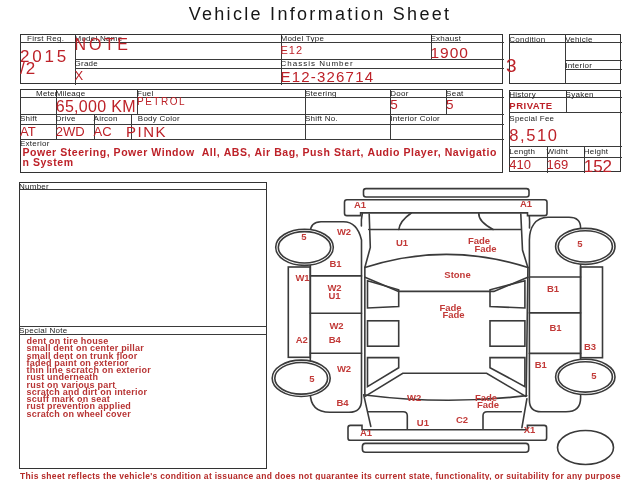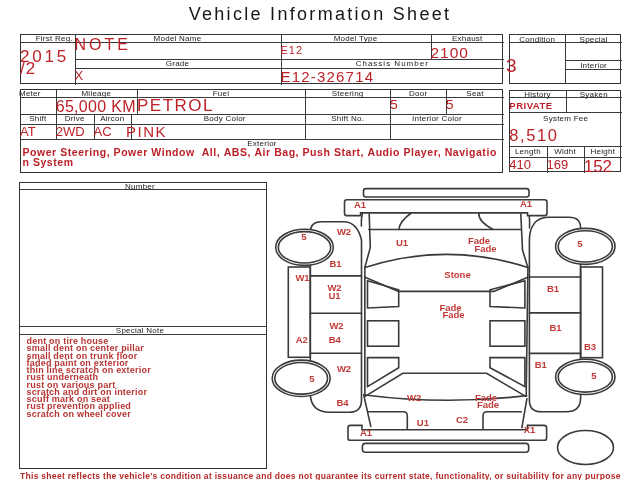--- a/index.html
+++ b/index.html
@@ -1,21 +1,21 @@
 <!DOCTYPE html>
 <html><head>
 <meta charset="utf-8">
 <style>
 html,body{margin:0;padding:0}
 body{width:640px;height:480px;background:#fff;font-family:"Liberation Sans",sans-serif;position:relative;overflow:hidden}
 .abs{position:absolute}
 .box{position:absolute;border:1.4px solid #333}
 .hl{position:absolute;height:1px;background:#3a3a3a}
 .vl{position:absolute;width:1px;background:#3a3a3a}
-.hdr{position:absolute;font-size:8px;color:#222;text-align:center;letter-spacing:0.25px;white-space:nowrap}
+.hdr{position:absolute;font-size:8px;color:#222;letter-spacing:0.25px;white-space:nowrap}
 .val{position:absolute;color:#bd2128;text-align:left;white-space:nowrap}
 </style>
 </head>
 <body>
 <div class="abs" style="left:0;top:4px;width:640px;text-align:center;font-size:18px;letter-spacing:2.3px;color:#161616">Vehicle Information Sheet</div>
 
 <div class="box" style="left:20px;top:33.5px;width:481.2px;height:48.3px"></div>
 <div class="vl" style="left:74.5px;top:33.5px;height:51px"></div>
 <div class="vl" style="left:280.5px;top:33.5px;height:51px"></div>
 <div class="vl" style="left:430.5px;top:33.5px;height:25px"></div>
@@ -24,54 +24,54 @@
 <div class="hl" style="left:74.5px;top:68.2px;width:429.5px"></div>
 <div class="hdr" style="left:27px;top:33.6px;width:54.5px">First Reg.</div>
 <div class="hdr" style="left:74.5px;top:33.6px;width:206px">Model Name</div>
 <div class="hdr" style="left:280.5px;top:33.6px;width:150px">Model Type</div>
 <div class="hdr" style="left:430.5px;top:33.6px;width:73.5px">Exhaust</div>
 <div class="hdr" style="left:74.5px;top:59.4px;width:206px">Grade</div>
 <div class="hdr" style="left:280.5px;top:59.4px;width:223.5px;letter-spacing:1px">Chassis Number</div>
 <div class="val" style="left:20px;top:50.6px;width:54.5px;font-size:17px;letter-spacing:2.8px;line-height:11.9px">2015<br><span style="letter-spacing:1px">/2</span></div>
 <div class="val" style="left:74.5px;top:36px;width:206px;font-size:16px;letter-spacing:3px">NOTE</div>
 <div class="val" style="left:280.5px;top:43.5px;width:150px;font-size:11px;letter-spacing:1px">E12</div>
-<div class="val" style="left:430.5px;top:43.5px;width:73.5px;font-size:15.5px;letter-spacing:1px">2100</div>
+<div class="val" style="left:430.5px;top:43.5px;width:73.5px;font-size:15.5px;letter-spacing:1px">1900</div>
 <div class="val" style="left:74.5px;top:68.4px;width:206px;font-size:13px">X</div>
 <div class="val" style="left:280.5px;top:68.3px;width:223.5px;font-size:15px;letter-spacing:1.2px">E12-326714</div>
 
 <div class="box" style="left:509.3px;top:34.1px;width:109.9px;height:47.5px"></div>
 <div class="vl" style="left:565.2px;top:34.1px;height:50.3px"></div>
 <div class="hl" style="left:509.3px;top:42.1px;width:112.7px"></div>
 <div class="hl" style="left:565.2px;top:60px;width:56.8px"></div>
 <div class="hl" style="left:565.2px;top:69.4px;width:56.8px"></div>
 <div class="hdr" style="left:509.3px;top:34.6px;width:55.9px">Condition</div>
-<div class="hdr" style="left:565.2px;top:34.6px;width:56.8px">Special</div>
+<div class="hdr" style="left:565.2px;top:34.6px;width:56.8px">Vehicle</div>
 <div class="hdr" style="left:565.2px;top:60.8px;width:56.8px">Interior</div>
 <div class="val" style="left:506px;top:54.5px;width:55.9px;font-size:19px">3</div>
 
 <div class="box" style="left:20px;top:89px;width:481.2px;height:81.5px"></div>
 <div class="vl" style="left:55.7px;top:89px;height:49.7px"></div>
 <div class="vl" style="left:137px;top:89px;height:24.8px"></div>
 <div class="vl" style="left:93.6px;top:113.8px;height:24.9px"></div>
 <div class="vl" style="left:131.1px;top:113.8px;height:24.9px"></div>
 <div class="vl" style="left:305px;top:89px;height:49.7px"></div>
 <div class="vl" style="left:390.3px;top:89px;height:49.7px"></div>
 <div class="vl" style="left:446.1px;top:89px;height:24.8px"></div>
 <div class="hl" style="left:20px;top:97px;width:484px"></div>
 <div class="hl" style="left:20px;top:113.8px;width:484px"></div>
 <div class="hl" style="left:20px;top:123.5px;width:484px"></div>
 <div class="hl" style="left:20px;top:138.7px;width:484px"></div>
-<div class="hdr" style="left:12px;top:88.5px;width:35.7px">Meter</div>
+<div class="hdr" style="left:36px;top:88.5px;width:35.7px">Meter</div>
 <div class="hdr" style="left:55.7px;top:88.5px;width:81.3px">Mileage</div>
 <div class="hdr" style="left:137px;top:88.5px;width:168px">Fuel</div>
 <div class="hdr" style="left:305px;top:88.5px;width:85.3px">Steering</div>
 <div class="hdr" style="left:390.3px;top:88.5px;width:55.8px">Door</div>
 <div class="hdr" style="left:446.1px;top:88.5px;width:57.9px">Seat</div>
 <div class="val" style="left:55.7px;top:97.6px;width:81.3px;font-size:16px;letter-spacing:0.3px">65,000 KM</div>
-<div class="val" style="left:137px;top:96.2px;width:168px;font-size:17px;letter-spacing:1.5px">PETROL</div>
+<div class="val" style="left:137px;top:96.2px;width:168px;font-size:10px;letter-spacing:1.5px">PETROL</div>
 <div class="val" style="left:390.3px;top:97.3px;width:55.8px;font-size:13.5px">5</div>
 <div class="val" style="left:446.1px;top:97.3px;width:57.9px;font-size:13.5px">5</div>
 <div class="hdr" style="left:20px;top:114.3px;width:35.7px">Shift</div>
 <div class="hdr" style="left:55.7px;top:114.3px;width:37.9px">Drive</div>
 <div class="hdr" style="left:93.6px;top:114.3px;width:37.5px">Aircon</div>
 <div class="hdr" style="left:137.8px;top:114.3px;width:173.9px">Body Color</div>
 <div class="hdr" style="left:305px;top:114.3px;width:85.3px">Shift No.</div>
 <div class="hdr" style="left:390.3px;top:114.3px;width:93.4px">Interior Color</div>
 <div class="val" style="left:20px;top:123.6px;width:35.7px;font-size:13px">AT</div>
 <div class="val" style="left:55.7px;top:123.6px;width:37.9px;font-size:13px">2WD</div>
@@ -84,21 +84,21 @@
 <div class="vl" style="left:565.6px;top:89.8px;height:21.9px"></div>
 <div class="hl" style="left:509.3px;top:97.2px;width:112.7px"></div>
 <div class="hl" style="left:509.3px;top:111.7px;width:112.7px"></div>
 <div class="hl" style="left:509.3px;top:146.3px;width:112.7px"></div>
 <div class="vl" style="left:546.5px;top:146.3px;height:26.5px"></div>
 <div class="vl" style="left:583.7px;top:146.3px;height:26.5px"></div>
 <div class="hl" style="left:509.3px;top:156.8px;width:112.7px"></div>
 <div class="hdr" style="left:509.3px;top:89.7px;width:56.3px">History</div>
 <div class="hdr" style="left:565.6px;top:89.7px;width:56.4px">Syaken</div>
 <div class="val" style="left:509.3px;top:99.7px;width:56.3px;font-size:9.5px;font-weight:bold;letter-spacing:0.5px">PRIVATE</div>
-<div class="hdr" style="left:509.3px;top:113.9px;width:112.7px">System Fee</div>
+<div class="hdr" style="left:509.3px;top:113.9px;width:112.7px">Special Fee</div>
 <div class="val" style="left:509.3px;top:125.7px;width:112.7px;font-size:16.5px;letter-spacing:1.6px">8,510</div>
 <div class="hdr" style="left:509.3px;top:147.1px;width:37.2px">Length</div>
 <div class="hdr" style="left:546.5px;top:147.1px;width:37.2px">Widht</div>
 <div class="hdr" style="left:583.7px;top:147.1px;width:38.3px">Height</div>
 <div class="val" style="left:509.3px;top:156.5px;width:37.2px;font-size:13px">410</div>
 <div class="val" style="left:546.5px;top:156.5px;width:37.2px;font-size:13px">169</div>
 <div class="val" style="left:583.7px;top:156.5px;width:38.3px;font-size:17px">152</div>
 
 <div class="box" style="left:19px;top:181.5px;width:245.6px;height:285.1px;border-width:1.2px"></div>
 <div class="hdr" style="left:19px;top:181.9px;width:242px">Number</div>

